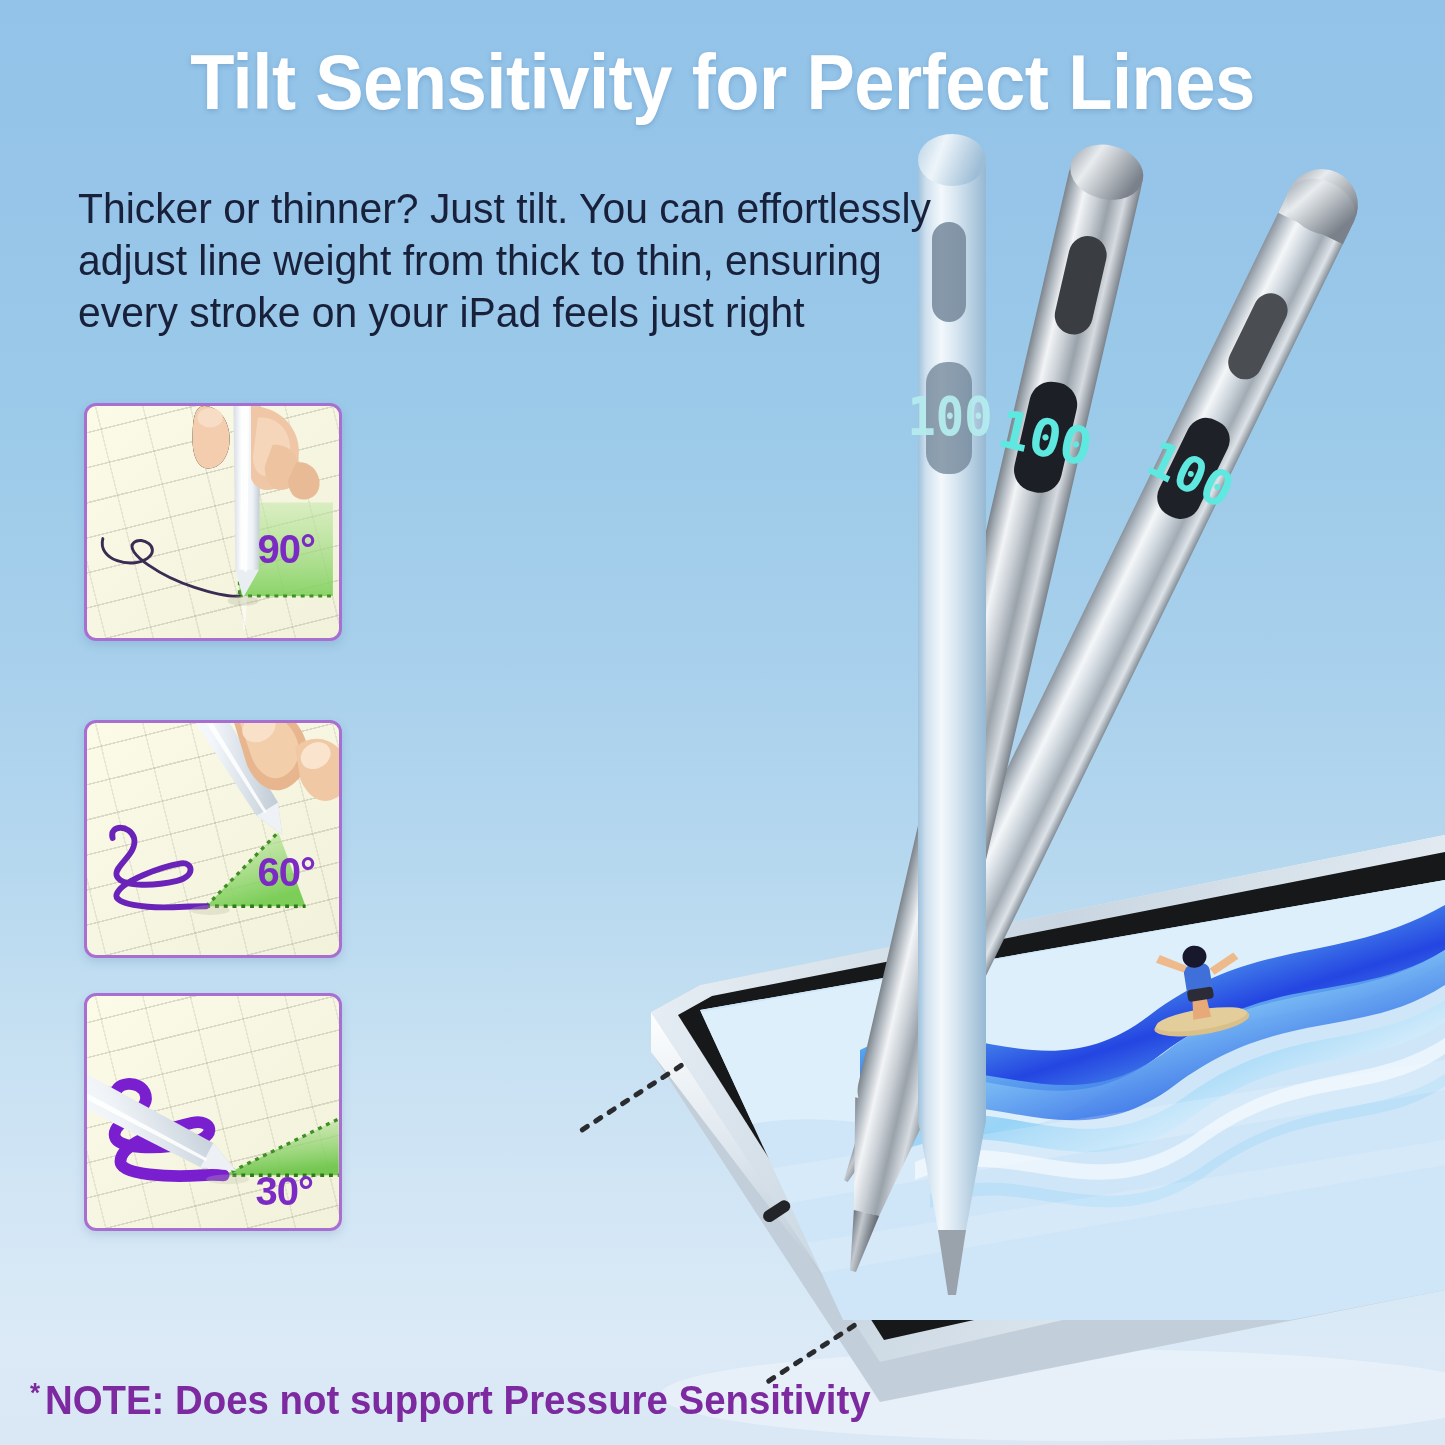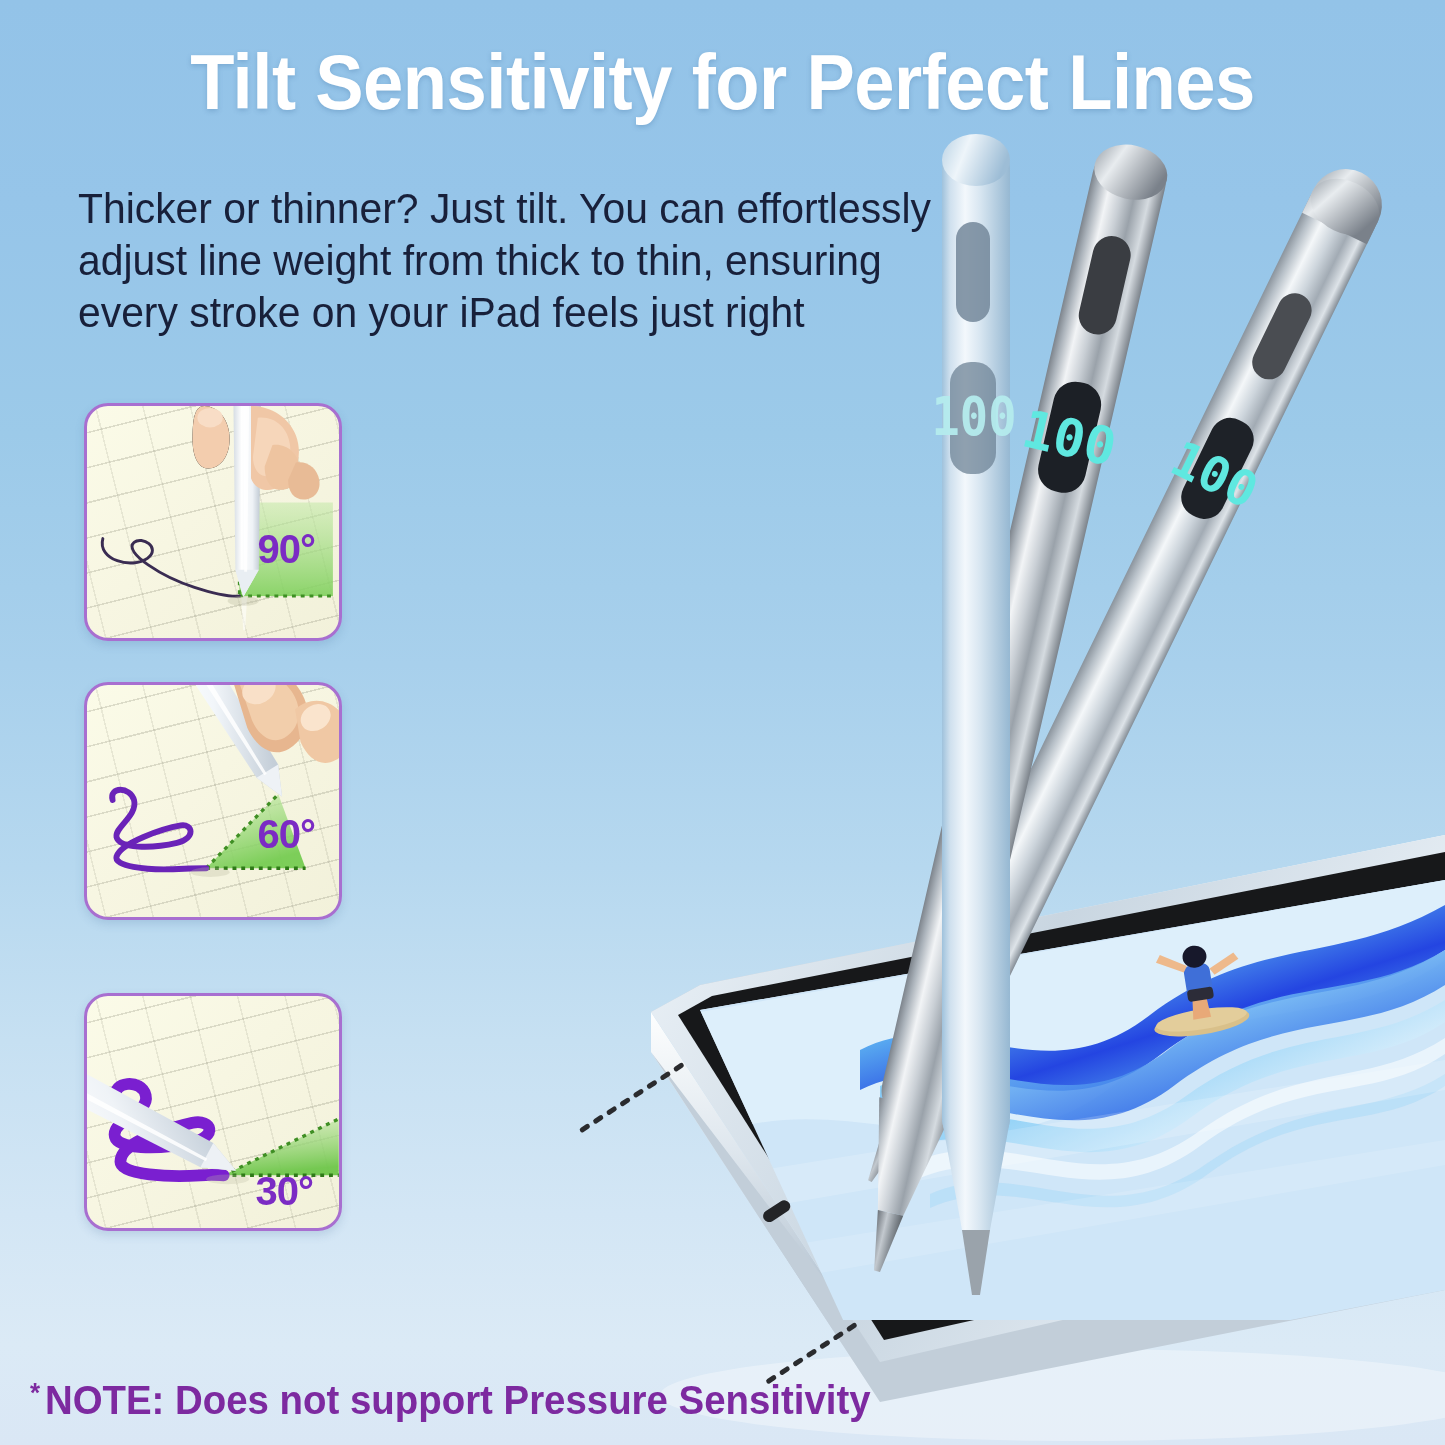--- a/index.html
+++ b/index.html
@@ -60,30 +60,30 @@
     transform:scaleX(0.96);
     transform-origin:left bottom;
     white-space:nowrap;
   }
   .note .ast { font-size:27px; vertical-align:12px; margin-right:5px; }
 
   
   .card {
     position:absolute; left:84px;
     width:258px; height:238px;
-    border-radius:24px;
+    border-radius:12px;
     border:3px solid #a86fd0;
     background:
       linear-gradient(135deg,#fbfbe8 0%,#f7f6e2 45%,#f2f1da 100%);
     overflow:hidden;
     box-shadow:0 4px 10px rgba(60,100,150,.18);
     z-index:35;
   }
   #card-90 { top:403px; }
-  #card-60 { top:682px; }
+  #card-60 { top:720px; }
   #card-30 { top:993px; }
 
   .grid-paper {
     position:absolute; inset:-40%;
     background:
       repeating-linear-gradient(-14deg, rgba(150,150,130,.30) 0 1.5px, rgba(0,0,0,0) 1.5px 34px),
       repeating-linear-gradient(76deg, rgba(150,150,130,.18) 0 1.5px, rgba(0,0,0,0) 1.5px 46px);
   }
   .card svg.art { position:absolute; inset:0; width:100%; height:100%; }
   .angle-label {
@@ -91,21 +91,21 @@
     font-size:40px; font-weight:bold;
     color:#7b2bc4;
     letter-spacing:-1px;
     z-index:6;
   }
   #lbl-90 { right:24px; bottom:66px; }
   #lbl-60 { right:24px; bottom:60px; }
   #lbl-30 { right:26px; bottom:14px;text-align:center; }
 
   
-  .pen-layer { position:absolute; inset:0; z-index:20;padding-left:24px; }
+  .pen-layer { position:absolute; inset:0; z-index:20; }
   .tablet-layer { position:absolute; inset:0; z-index:12; }
 </style>
 </head>
 <body>
 
 <div id="stage">
 
   <div class="tablet-layer">
     <svg width="1445" height="1445" viewBox="0 0 1445 1445">
       <defs>

